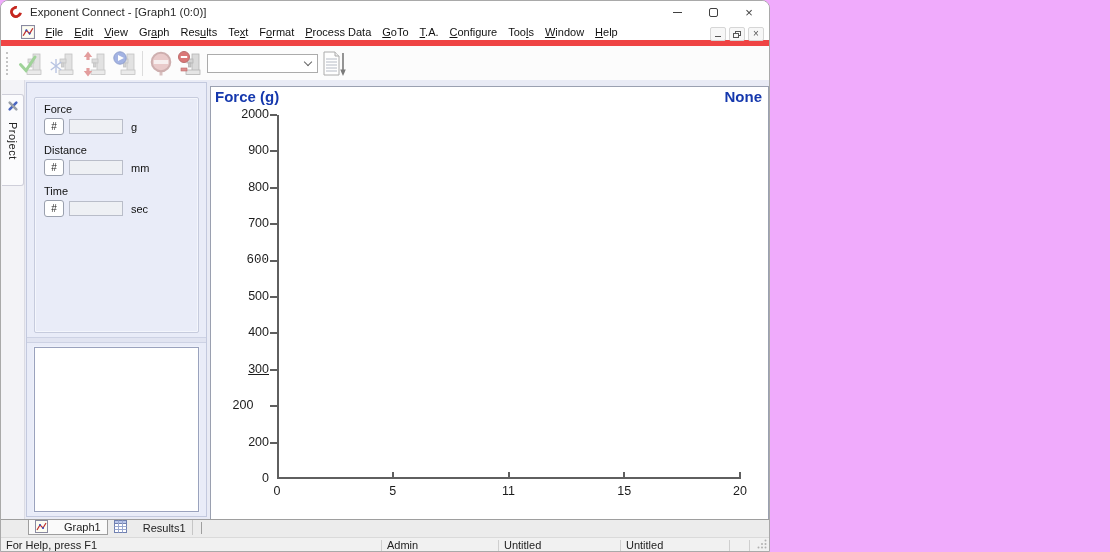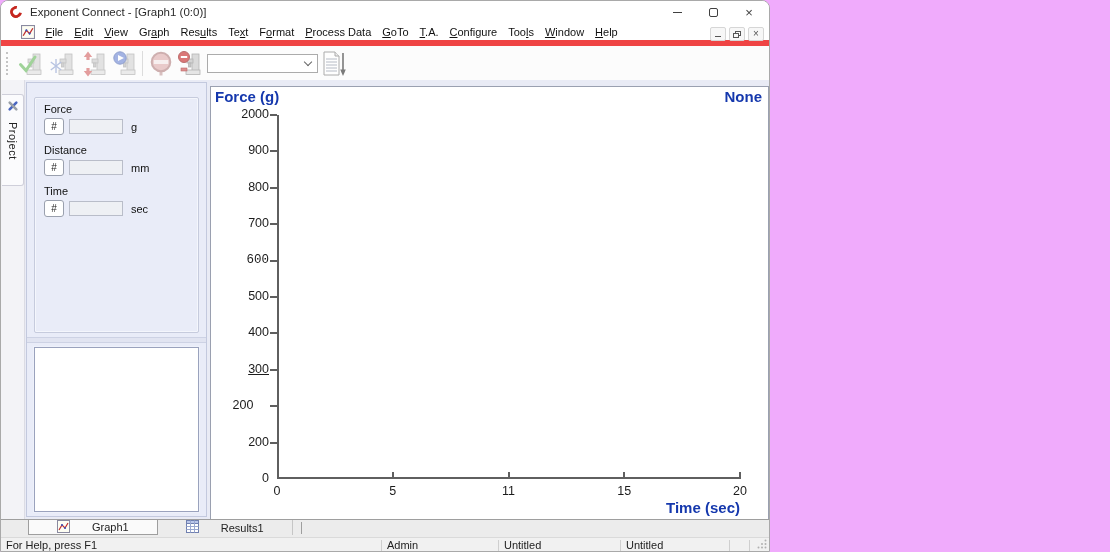--- a/index.html
+++ b/index.html
@@ -95,21 +95,21 @@
   .ytick{position:absolute;width:7px;height:2px;background:var(--axis)}
   .xtick{position:absolute;width:2px;height:7px;background:var(--axis)}
   .ytick-label{position:absolute;left:6px;width:52px;text-align:right;font-size:12.5px;color:#1c1c1c}
   .xtick-label{position:absolute;width:40px;text-align:center;font-size:12.5px;color:#1c1c1c}
   .g-xlabel{position:absolute;left:66px;width:463px;text-align:right;top:412px;
             font-size:15px;font-weight:bold;color:var(--blue)}
 
   
   .tabbar{position:absolute;left:0;top:518px;width:768px;height:18px;background:#ececec;
           border-top:1px solid #9e9e9e;display:flex;align-items:flex-start}
-  .tab{height:15px;display:flex;align-items:center;gap:22px;padding:0 28px;font-size:11px;color:#222;
+  .tab{height:15px;display:flex;align-items:center;gap:16px;padding:0 6px;font-size:11px;color:#222;
        border-right:1px solid #c6c6c6}
   .tab.active{background:#fafafa;border:1px solid #9e9e9e;border-top:none;margin-top:0}
   .tab-lead{width:27px;height:100%}
   .tab-divider{width:1px;height:12px;background:#9e9e9e;margin:2px 0 0 8px}
 
   
   .statusbar{position:absolute;left:0;top:536px;width:768px;height:16px;background:#f1f1f1;
              border-top:1px solid #dadada;font-size:11px;color:#222}
   .sb-text{position:absolute;top:1px;white-space:nowrap}
   .sb-sep{position:absolute;top:2px;width:1px;height:11px;background:#cfcfcf}
@@ -331,21 +331,20 @@
         <div class="hsplitter"></div>
         <div class="listbox"></div>
       </div>
 
       <div class="vsplitter"></div>
 
       <div class="graph-panel" id="graph-panel">
         <div class="g-ylabel">Force (g)</div>
         <div class="g-legend">None</div>
         <div class="plot-rect"></div>
-        <div class="g-xlabel">Time (sec)</div>
       <div class="ytick-label" style="top: 384px;">0</div>
           <div class="ytick" style="left: 59px; top: 354.6px;"></div>
           <div class="ytick-label" style="top: 347.6px;">200</div>
           <div class="ytick" style="left: 59px; top: 318.2px;"></div>
           <div class="ytick-label" style="top: 311.2px; text-align: center;">200</div>
           <div class="ytick" style="left: 59px; top: 281.8px;"></div>
           <div class="ytick-label" style="top: 274.8px; text-decoration: underline;">300</div>
           <div class="ytick" style="left: 59px; top: 245.4px;"></div>
           <div class="ytick-label" style="top: 238.4px;">400</div>
           <div class="ytick" style="left: 59px; top: 209px;"></div>

